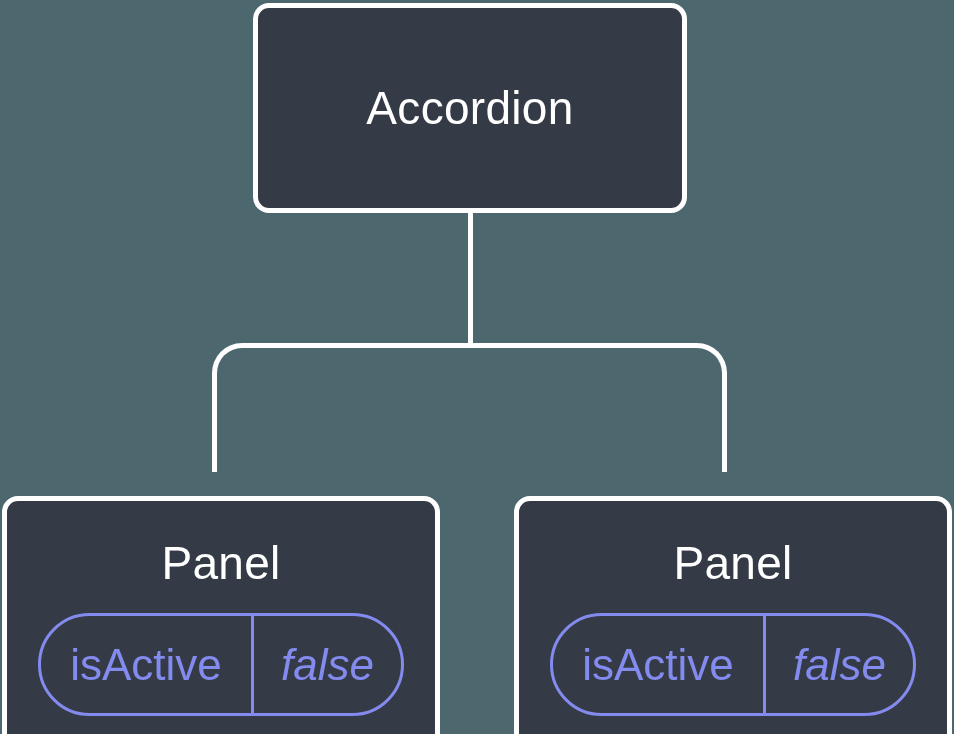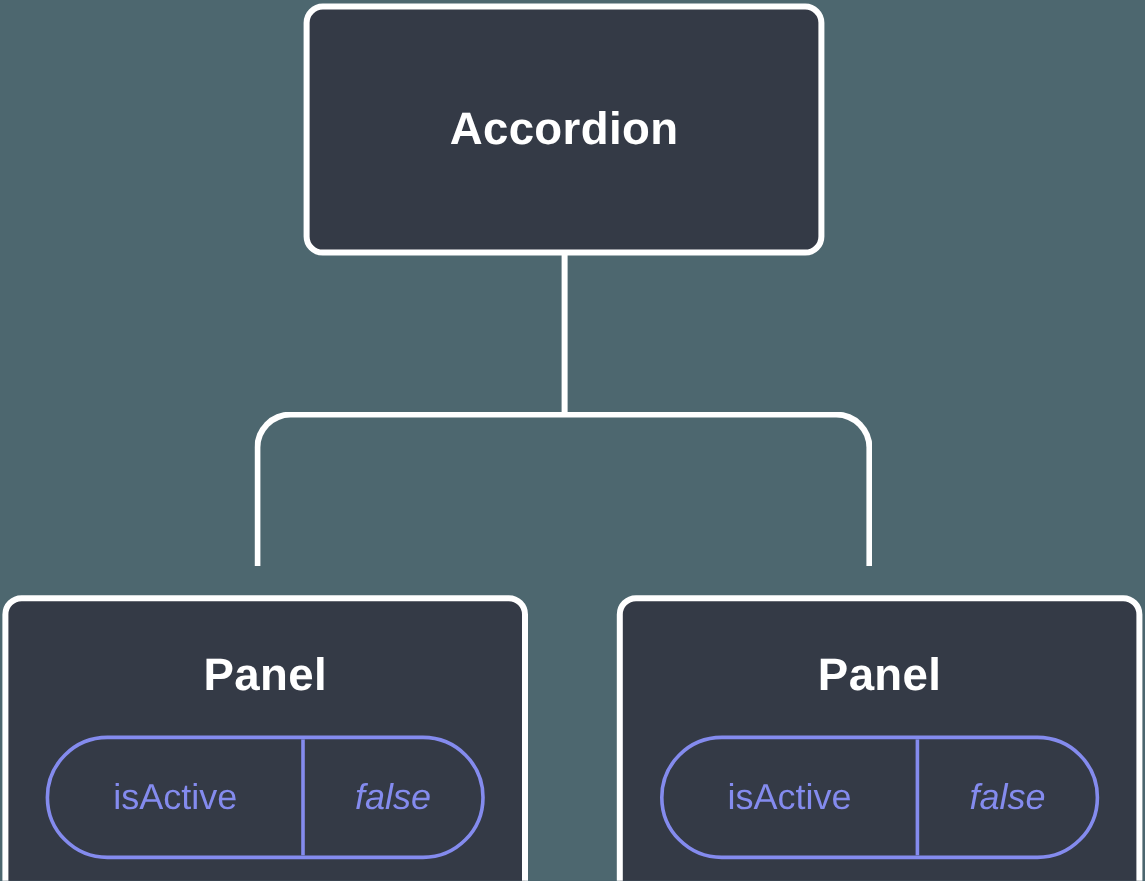--- a/index.html
+++ b/index.html
@@ -20,22 +20,22 @@
     background: var(--node-fill, #343A46);
     border: 5px solid var(--node-border, #FFFFFF);
     border-radius: 16px;
     color: var(--node-text, #FFFFFF);
     display: flex;
     flex-direction: column;
     align-items: center;
   }
 
   .node-title {
-    font-size: 38px;
-    font-weight: 700;
+    font-size: 46px;
+    font-weight: 400;
     line-height: 48px;
     letter-spacing: 0.3px;
   }
 
   .accordion {
     left: 253px;
     top: 3px;
     width: 434px;
     height: 210px;
     justify-content: center;
@@ -74,21 +74,21 @@
 
   
   .pill {
     box-sizing: border-box;
     margin-top: 26px;
     width: 366px;
     height: 103px;
     border: 3px solid var(--state-accent, #848BEE);
     border-radius: 52px;
     color: var(--state-accent, #848BEE);
-    font-size: 30px;
+    font-size: 44px;
     font-weight: 400;
     display: flex;
     align-items: stretch;
     overflow: hidden;
   }
   .pill-key {
     width: 210px;
     display: flex;
     align-items: center;
     justify-content: center;

